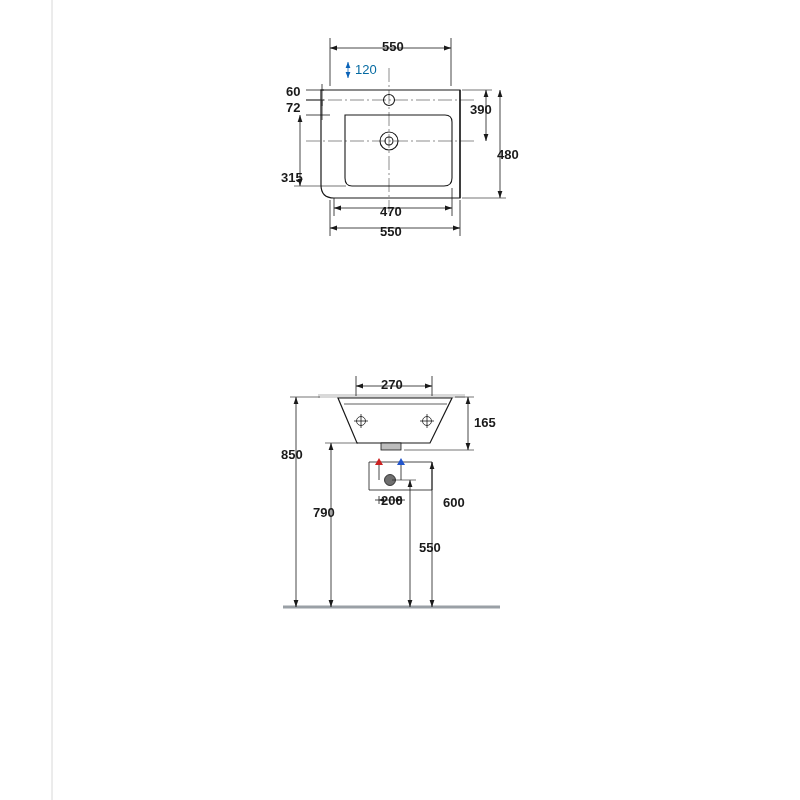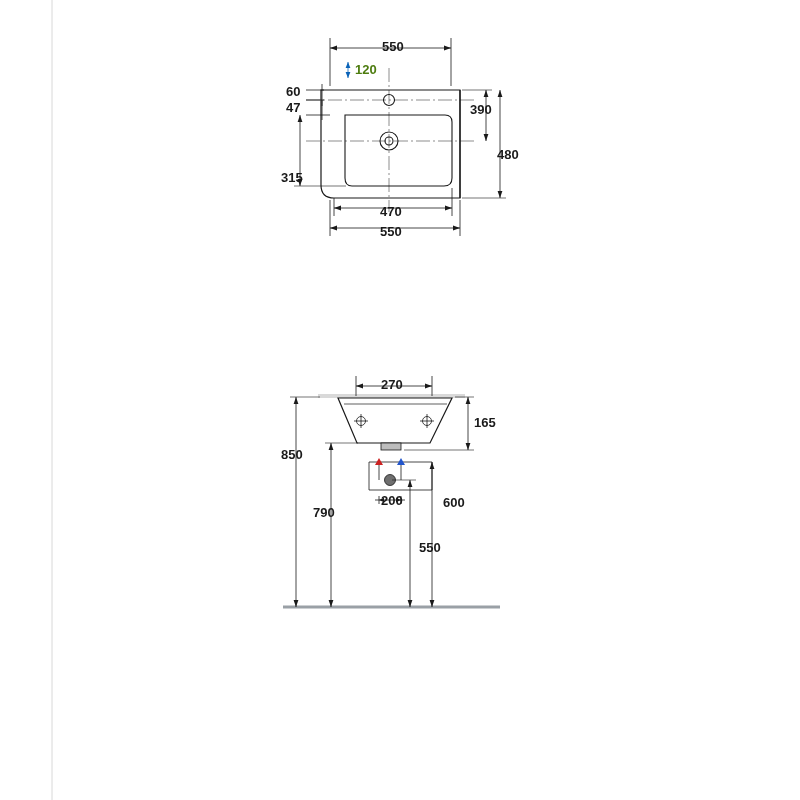--- a/index.html
+++ b/index.html
@@ -22,22 +22,22 @@
   }
   .lbl {
     position: absolute;
     font-family: "Liberation Sans", sans-serif;
     font-size: 13px;
     color: #1a1a1a;
     white-space: nowrap;
     line-height: 1;
   }
   .lbl.blue {
-    color: #4d7c0f;
-    font-weight: bold;
+    color: #0369a1;
+    font-weight: normal;
   }
   .lbl.bold {
     font-weight: bold;
   }
   svg { display: block; }
 </style>
 </head>
 <body>
 
 <div id="sheet">
@@ -205,21 +205,21 @@
     </g>
 
   </svg>
 
   <span class="lbl bold" style="left:382px; top:40px;">550</span>
 
   <span class="lbl blue" style="left:355px; top:63px;">120</span>
 
   <span class="lbl bold" style="left:286px; top:85px;">60</span>
 
-  <span class="lbl bold" style="left:286px; top:101px;">47</span>
+  <span class="lbl bold" style="left:286px; top:101px;">72</span>
 
   <span class="lbl bold" style="left:281px; top:140px;margin-top:31px;">315</span>
 
   <span class="lbl bold" style="left:470px; top:103px;">390</span>
 
   <span class="lbl bold" style="left:497px; top:148px;">480</span>
 
   <span class="lbl bold" style="left:380px; top:205px;">470</span>
 
   <span class="lbl bold" style="left:380px; top:225px;">550</span>

